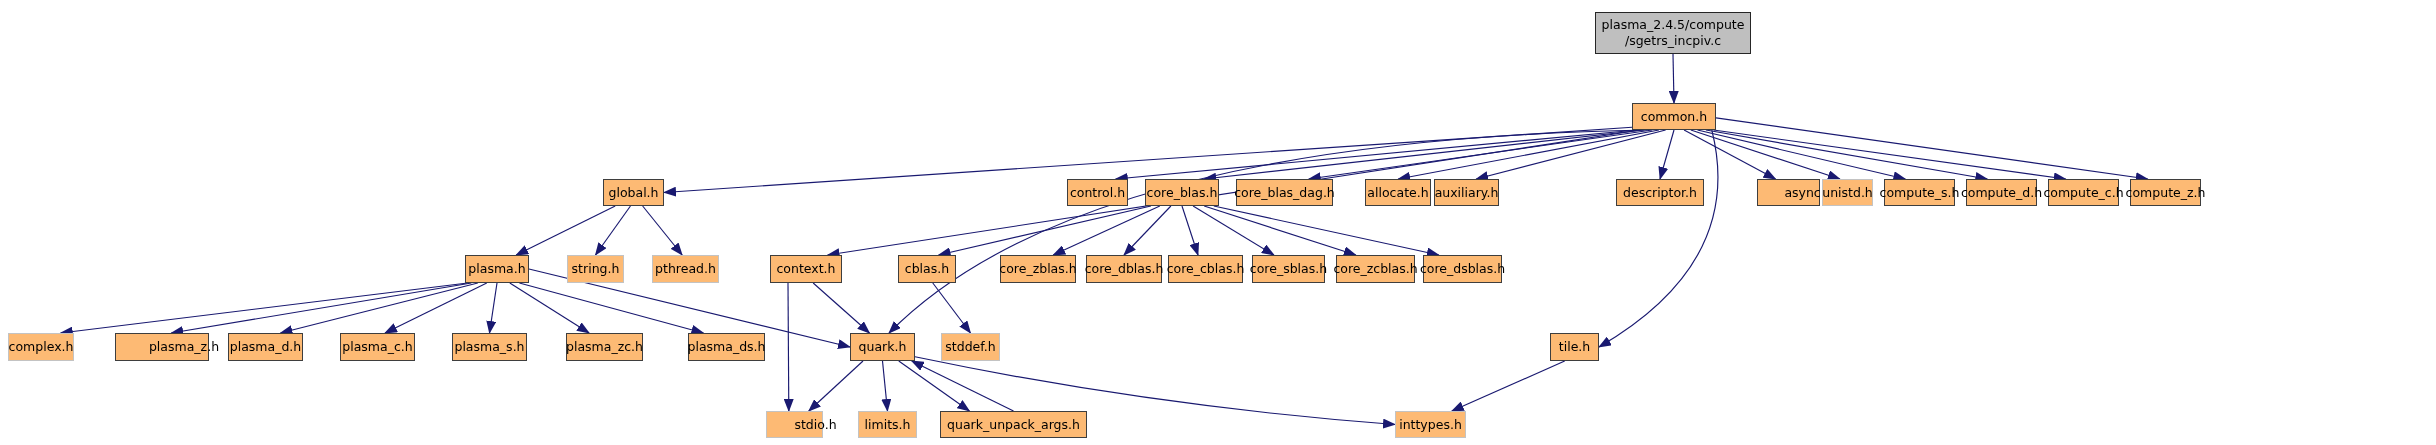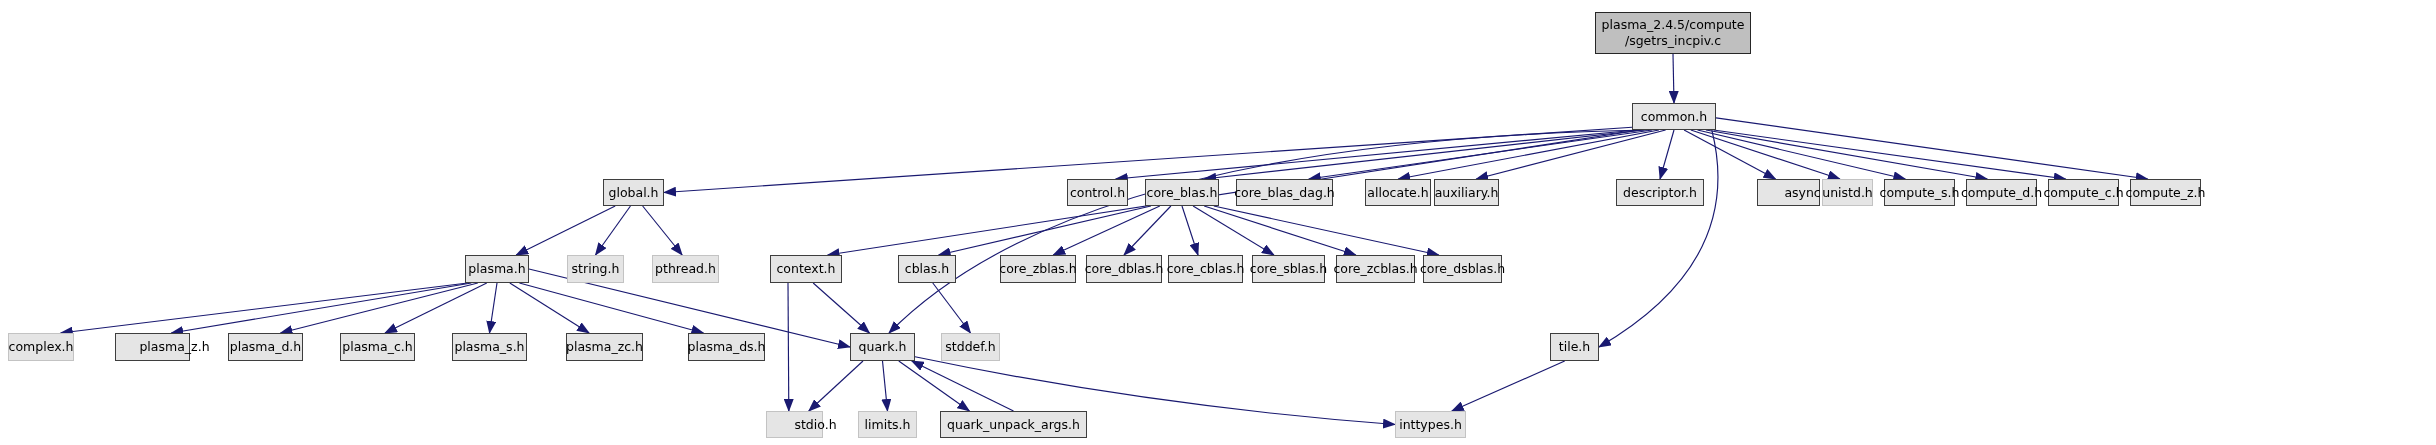--- a/index.html
+++ b/index.html
@@ -8,21 +8,21 @@
     width:2436px;height:445px;
     background:#ffffff;
     font-family:"DejaVu Sans","Liberation Sans",sans-serif;
     overflow:hidden;
   }
   .canvas svg{position:absolute;left:0;top:0;}
   .node{
     position:absolute;
     display:flex;align-items:center;justify-content:center;
     box-sizing:border-box;
-    background:#e5e5e5;
+    background:#fdba74;
     color:#000000;
     font-size:12.5px;
     line-height:1.25;
     white-space:nowrap;
     text-align:center;
     z-index:2;
   }
   .node.internal{border:1.5px solid #3e3e3e;}
   .node.external{border:1px solid #c3c3c3;}
   .node.root{background:#bfbfbf;border:1.5px solid #262626;flex-direction:column;}
@@ -109,21 +109,21 @@
       <div class="node external" style="left: 652px; top: 255px; width: 67px; height: 28px;">pthread.h</div>
       <div class="node internal" style="left: 770px; top: 255px; width: 72px; height: 28px;">context.h</div>
       <div class="node internal" style="left: 898px; top: 255px; width: 58px; height: 28px;">cblas.h</div>
       <div class="node internal" style="left: 1000px; top: 255px; width: 76px; height: 28px;">core_zblas.h</div>
       <div class="node internal" style="left: 1086px; top: 255px; width: 76px; height: 28px;">core_dblas.h</div>
       <div class="node internal" style="left: 1168px; top: 255px; width: 75px; height: 28px;">core_cblas.h</div>
       <div class="node internal" style="left: 1252px; top: 255px; width: 73px; height: 28px;">core_sblas.h</div>
       <div class="node internal" style="left: 1336px; top: 255px; width: 79px; height: 28px;">core_zcblas.h</div>
       <div class="node internal" style="left: 1423px; top: 255px; width: 79px; height: 28px;">core_dsblas.h</div>
       <div class="node external" style="left: 8px; top: 333px; width: 66px; height: 28px;">complex.h</div>
-      <div class="node internal" style="left: 115px; top: 333px; width: 75px; height: 28px; padding-left: 44px;">plasma_z.h</div>
+      <div class="node internal" style="left: 115px; top: 333px; width: 94px; height: 28px; padding-left: 44px;">plasma_z.h</div>
       <div class="node internal" style="left: 228px; top: 333px; width: 75px; height: 28px;">plasma_d.h</div>
       <div class="node internal" style="left: 340px; top: 333px; width: 75px; height: 28px;">plasma_c.h</div>
       <div class="node internal" style="left: 452px; top: 333px; width: 75px; height: 28px; text-align: center;">plasma_s.h</div>
       <div class="node internal" style="left: 566px; top: 333px; width: 77px; height: 28px;">plasma_zc.h</div>
       <div class="node internal" style="left: 688px; top: 333px; width: 77px; height: 28px;">plasma_ds.h</div>
       <div class="node internal" style="left: 850px; top: 333px; width: 65px; height: 28px;">quark.h</div>
       <div class="node external" style="left: 941px; top: 333px; width: 59px; height: 28px;">stddef.h</div>
       <div class="node internal" style="left: 1550px; top: 333px; width: 49px; height: 28px;">tile.h</div>
       <div class="node external" style="left: 766px; top: 411px; width: 57px; height: 27px; padding-left: 42px;">stdio.h</div>
       <div class="node external" style="left: 858px; top: 411px; width: 59px; height: 27px;">limits.h</div>

